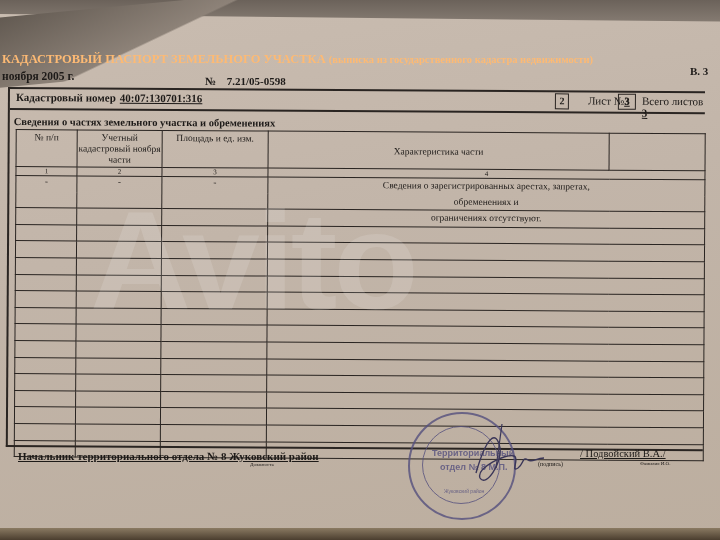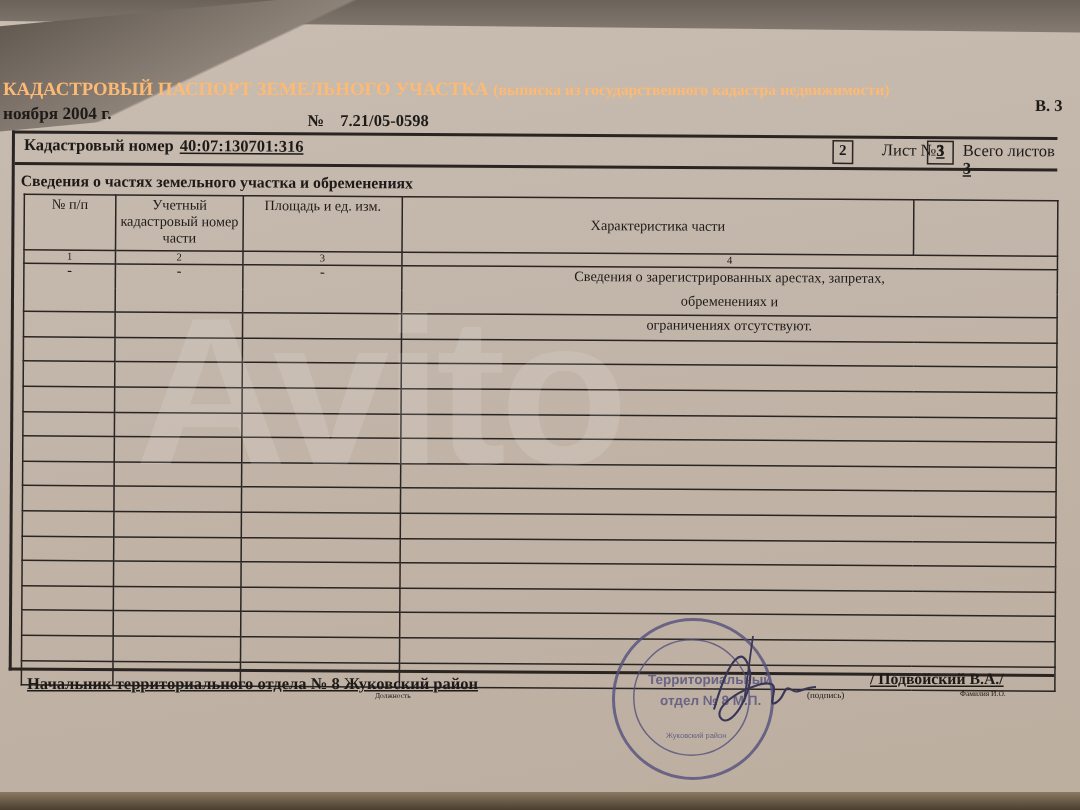--- a/index.html
+++ b/index.html
@@ -63,21 +63,21 @@
     table.grid th { height: 34px; line-height: 11px; vertical-align: top; padding-top: 2px; }
     table.grid tr.nums td { height: 8px; font-size: 7px; line-height: 8px; }
     table.grid td { height: 15.6px; }
     .dash { font-weight: bold; font-size: 11px; }
     .mainnote { font-weight: bold; font-size: 11px; line-height: 13px; }
     .footer-pos {
       position: absolute; left: 18px; top: 450px; font-weight: bold; font-size: 11px; color: #1d1a18; text-decoration: underline;
     }
     .footer-pos-lbl { position: absolute; left: 250px; top: 462px; font-size: 5px; color: #1d1a18; }
     .sig-lbl { position: absolute; left: 538px; top: 461px; font-size: 6px; color: #1d1a18; }
-    .name { position: absolute; left: 580px; top: 448px; font-weight: bold; font-size: 10.5px; color: #1d1a18; text-decoration: underline; }
+    .name { position: absolute; left: 580px; top: 448px; font-weight: normal; font-size: 10.5px; color: #1d1a18; text-decoration: underline; }
     .name-lbl { position: absolute; left: 640px; top: 461px; font-size: 5px; color: #1d1a18; }
     .stamp {
       position: absolute; left: 408px; top: 412px; width: 104px; height: 104px; border-radius: 50%;
       border: 2px solid #55507e; color: #55507e; opacity: 0.8;
     }
     .stamp .inner {
       position: absolute; left: 12px; top: 12px; width: 76px; height: 76px; border-radius: 50%; border: 1px solid #55507e;
     }
     .stamp .t1 { position: absolute; left: 22px; top: 34px; font-size: 9px; font-weight: bold; font-family: "Liberation Sans", sans-serif; }
     .stamp .t2 { position: absolute; left: 30px; top: 48px; font-size: 9px; font-weight: bold; font-family: "Liberation Sans", sans-serif; text-align: center; }
@@ -94,21 +94,21 @@
 
 <div class="paper">
   <div class="curl"></div>
 </div>
 
 <div class="title">
   <span>КАДАСТРОВЫЙ ПАСПОРТ ЗЕМЕЛЬНОГО УЧАСТКА</span>
   <span class="sub">(выписка из государственного кадастра недвижимости)</span>
 </div>
 <div class="vnum">В. 3</div>
-<div class="date">ноября  2004 г.</div>
+<div class="date">ноября  2005 г.</div>
 <div class="docno">
   <span style="margin-left:0">№</span>
   <span>7.21/05-0598</span>
 </div>
 
 <div class="frame">
   <div class="cadrow">
     <div class="cadlabel">
       <span>Кадастровый номер</span><u>40:07:130701:316</u>
     </div>
@@ -122,21 +122,21 @@
       <u>3</u>
     </div>
   </div>
 
   <div class="section-title">Сведения о частях земельного участка и обременениях</div>
 
   <table class="grid">
     <tbody>
         <tr>
       <th style="width:60px">№ п/п</th>
-      <th style="width:84px">Учетный кадастровый номер части</th>
+      <th style="width:84px">Учетный кадастровый ноября части</th>
       <th style="width:105px">Площадь и ед. изм.</th>
       <th style="width:340px;vertical-align:middle">Характеристика части</th>
       <th style="width:95px"></th>
     </tr>
     <tr class="nums">
       <td>1</td>
       <td>2</td>
       <td>3</td>
       <td colspan="2">4</td>
     </tr>

